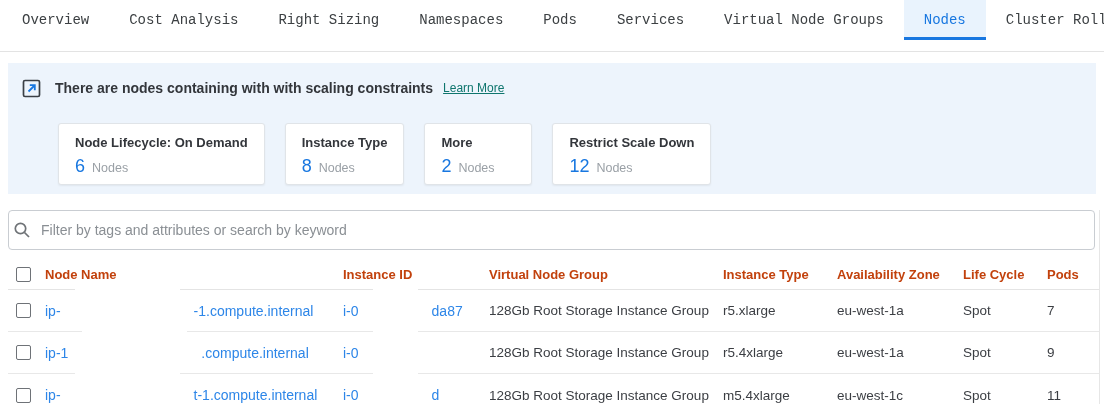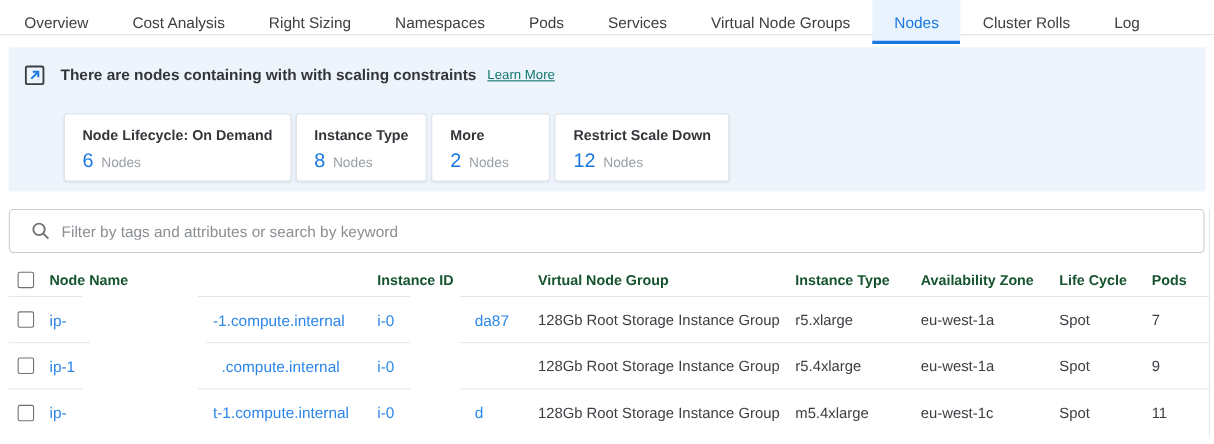--- a/index.html
+++ b/index.html
@@ -6,22 +6,22 @@
   html,body { background:#fff; }
   body {
     width:1104px; height:404px; overflow:hidden;
     font-family:"Liberation Sans", sans-serif;
     color:#36393f;
   }
   .page { width:1104px; height:404px; position:relative; }
 
   
   .tabbar {
-    display:flex; align-items:stretch; height:32px;
-    border-bottom:1px solid #e3e3e3; padding-left:2px;
+    display:flex; align-items:stretch; height:52px;
+    border-bottom:1px solid #e3e3e3; padding-left:2px;font-family:Liberation Mono, monospace;
   }
   .tab {
     padding:0 20px; height:40px; line-height:40px;
     font-size:14px; color:#3c4043; cursor:pointer; white-space:nowrap;
   }
   .tab.active {
     background:#e9f3fd; color:#1877e0;
     box-shadow:inset 0 -3px 0 #1877e0;
   }
 
@@ -30,55 +30,55 @@
     margin:11px 8px 0 8px; height:131px;
     background:#edf4fc; padding:13px 0 0 14px;
   }
   .banner-msg { display:flex; align-items:center; gap:14px; height:24px; }
   .banner-icon { width:19px; height:19px; display:inline-flex; flex:0 0 auto; }
   .banner-text { font-size:14px; font-weight:700; color:#33363b; }
   .banner-link {
     font-size:12px; color:#0f766e; text-decoration:underline;
     cursor:pointer; margin-left:-4px;
   }
-  .cards { display:flex; gap:4px; margin:23px 0 0 36px; }
+  .cards { display:flex; gap:20px; margin:23px 0 0 36px; }
   .card {
     background:#fff; border:1px solid #e0e4e8; border-radius:3px;
     box-shadow:0 1px 2px rgba(0,0,0,0.06);
     padding:11px 16px 12px 16px; min-width:108px; height:62px;
   }
   .card-title { font-size:13px; font-weight:700; color:#33363b; white-space:nowrap; }
   .card-count { margin-top:6px; display:flex; align-items:baseline; gap:7px; }
   .card-num { font-size:18px; color:#1877e0; }
   .card-unit { font-size:12.5px; color:#9aa0a6; }
 
   
   .content {
     margin-left:8px; width:1092px;
     border-right:1px solid #e6e6e6;
   }
   .searchbox {
     margin-top:16px; margin-right:4px; height:40px;
     border:1px solid #c9cdd2; border-radius:4px; background:#fff;
-    display:flex; align-items:center; padding:0 19px; gap:10px;
+    display:flex; align-items:center; padding:0 4px; gap:10px;
   }
   .searchbox svg { flex:0 0 auto; }
   .searchbox input {
     border:none; outline:none; flex:1; font-size:14px;
     font-family:"Liberation Sans", sans-serif; color:#36393f; background:transparent;
   }
   .searchbox input::placeholder { color:#8a8f94; }
 
   .grid-row {
     display:grid;
     grid-template-columns:37px 298px 146px 234px 114px 126px 84px 1fr;
     align-items:center;
   }
   .thead { margin-top:10px; height:30px; border-bottom:1px solid #e4e4e4; }
-  .th { font-size:13px; font-weight:700; color:#14532d; white-space:nowrap; }
+  .th { font-size:13px; font-weight:700; color:#c2410c; white-space:nowrap; }
   .trow { height:42px; border-bottom:1px solid #e8e8e8; }
   .trow:last-child { border-bottom:none; }
   .td { font-size:13.5px; color:#3b3e43; white-space:nowrap; overflow:visible;gap:14px; }
   .cbcell { padding-left:8px; }
   .cb {
     appearance:none; -webkit-appearance:none;
     width:15px; height:15px; border:1.5px solid #6e7277; border-radius:2px;
     background:#fff; cursor:pointer; display:block;
   }
   .cell-link { color:#2d86e8; font-size:14px; display:flex; align-items:center; cursor:pointer; }

